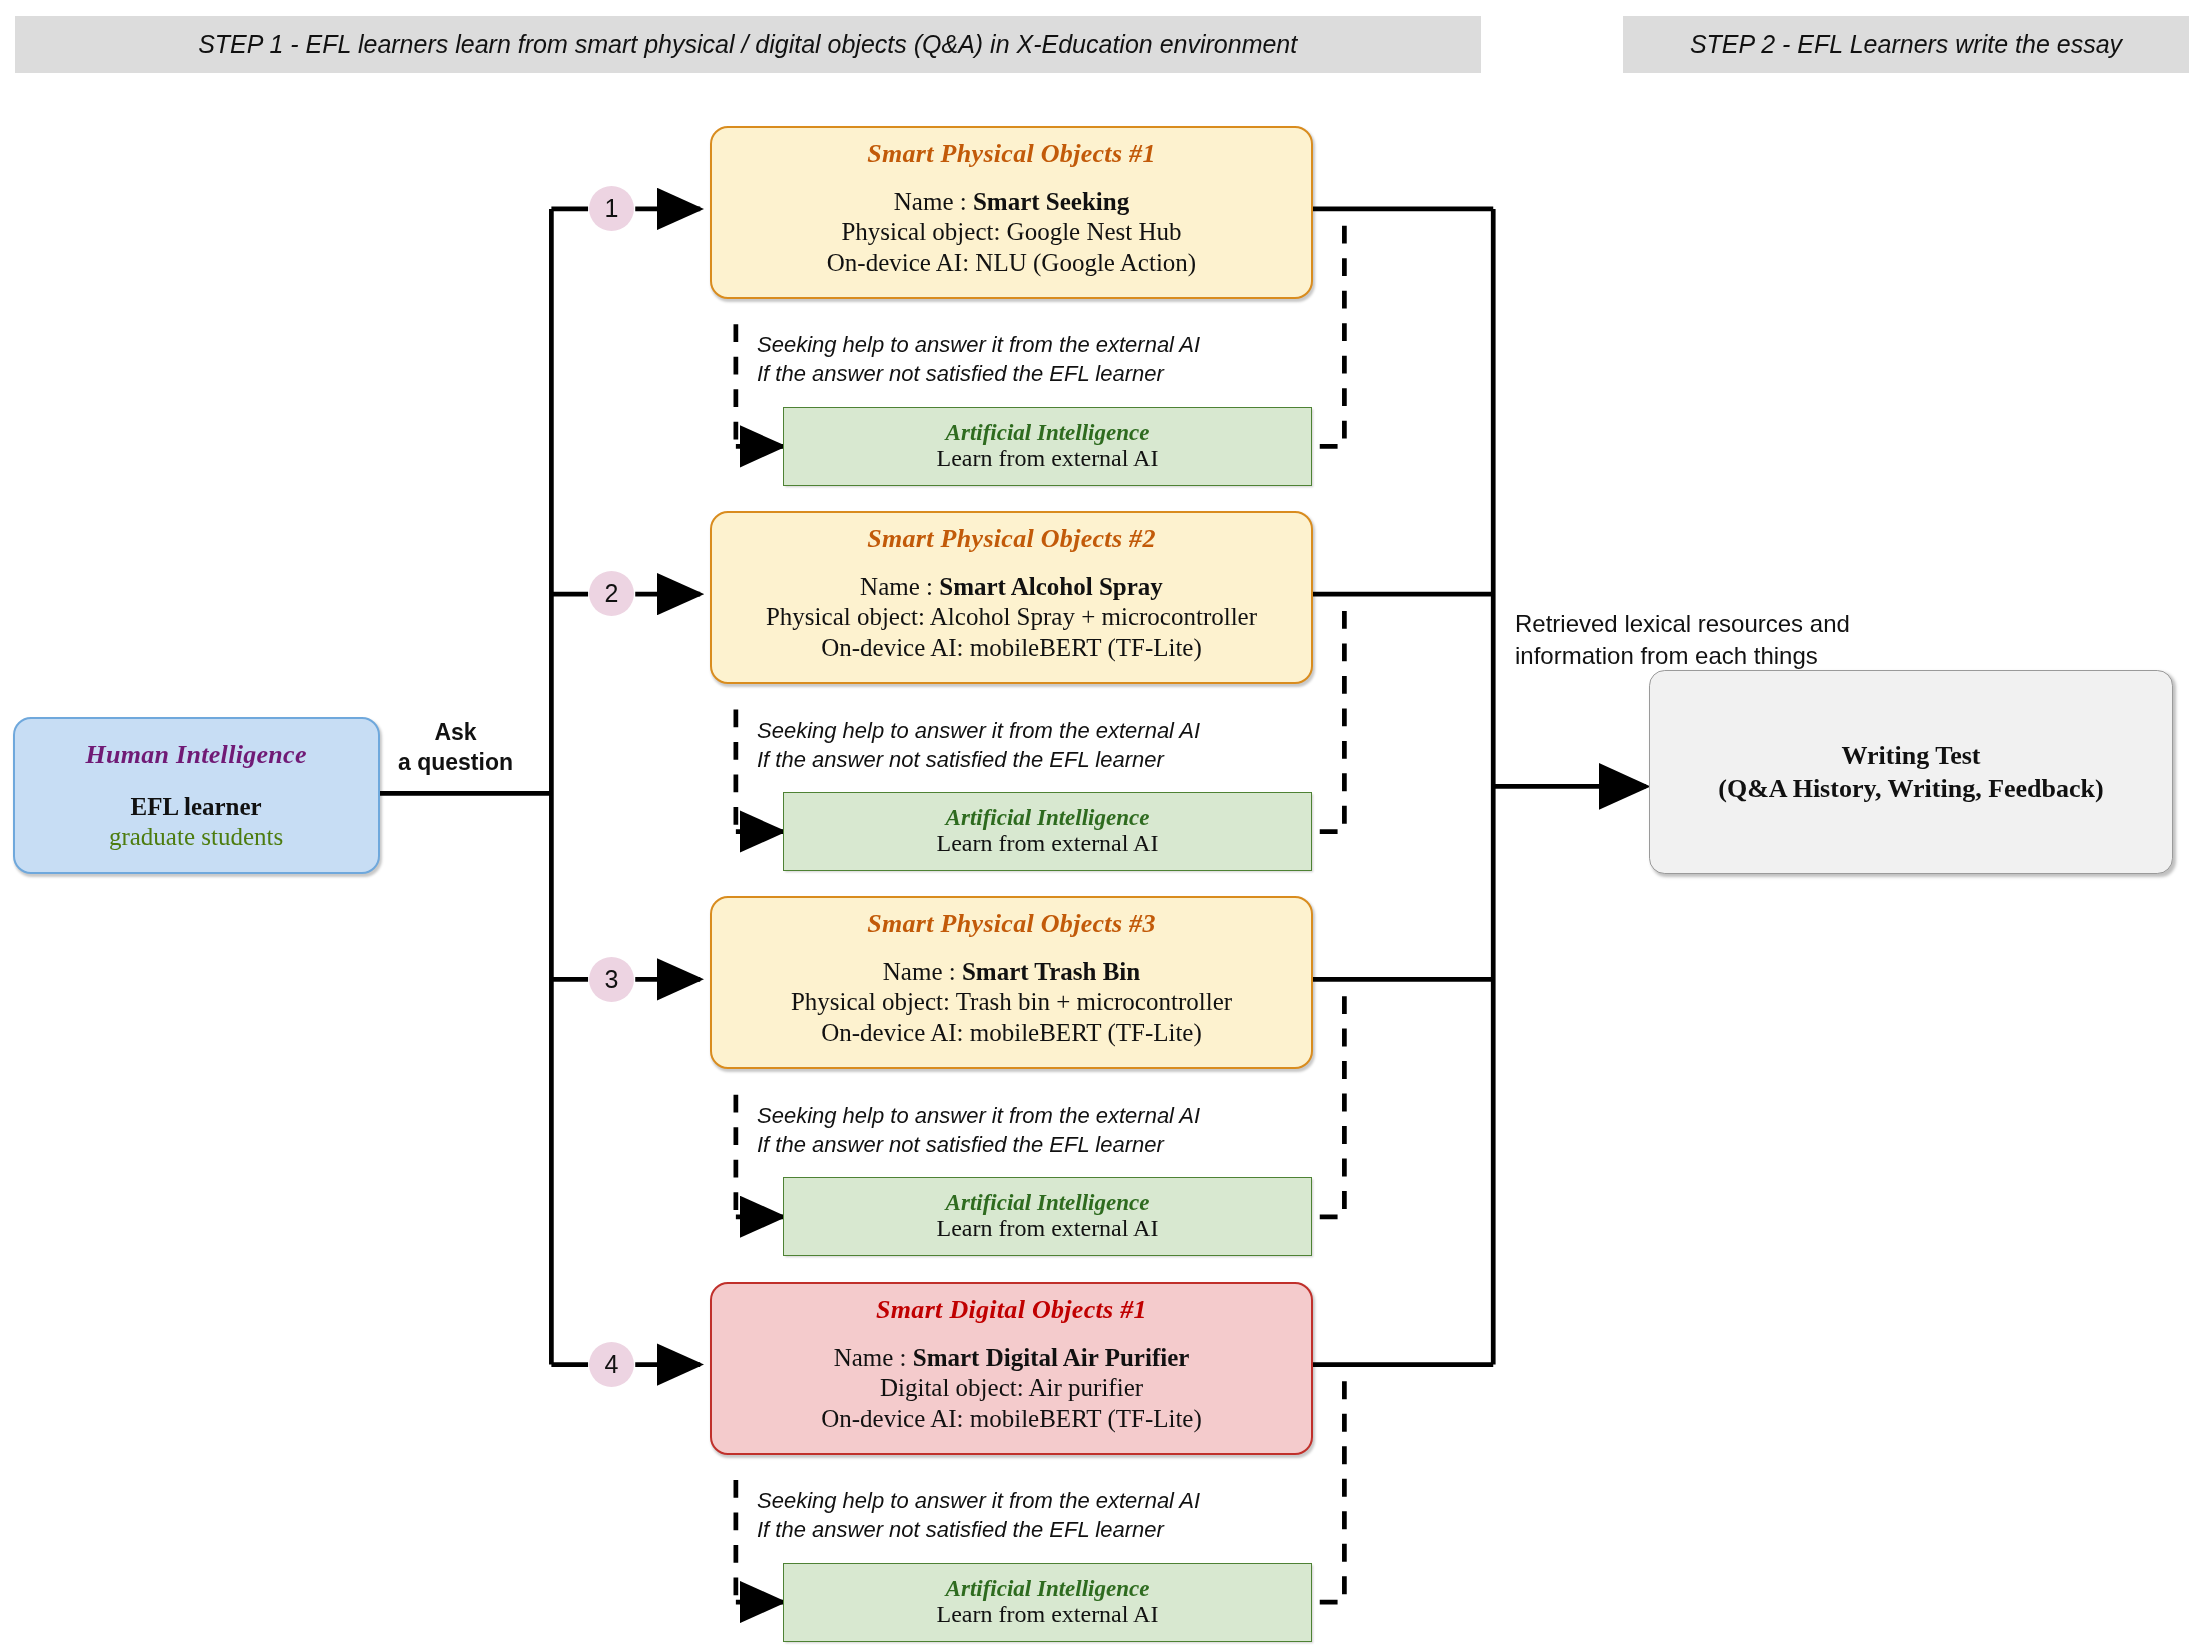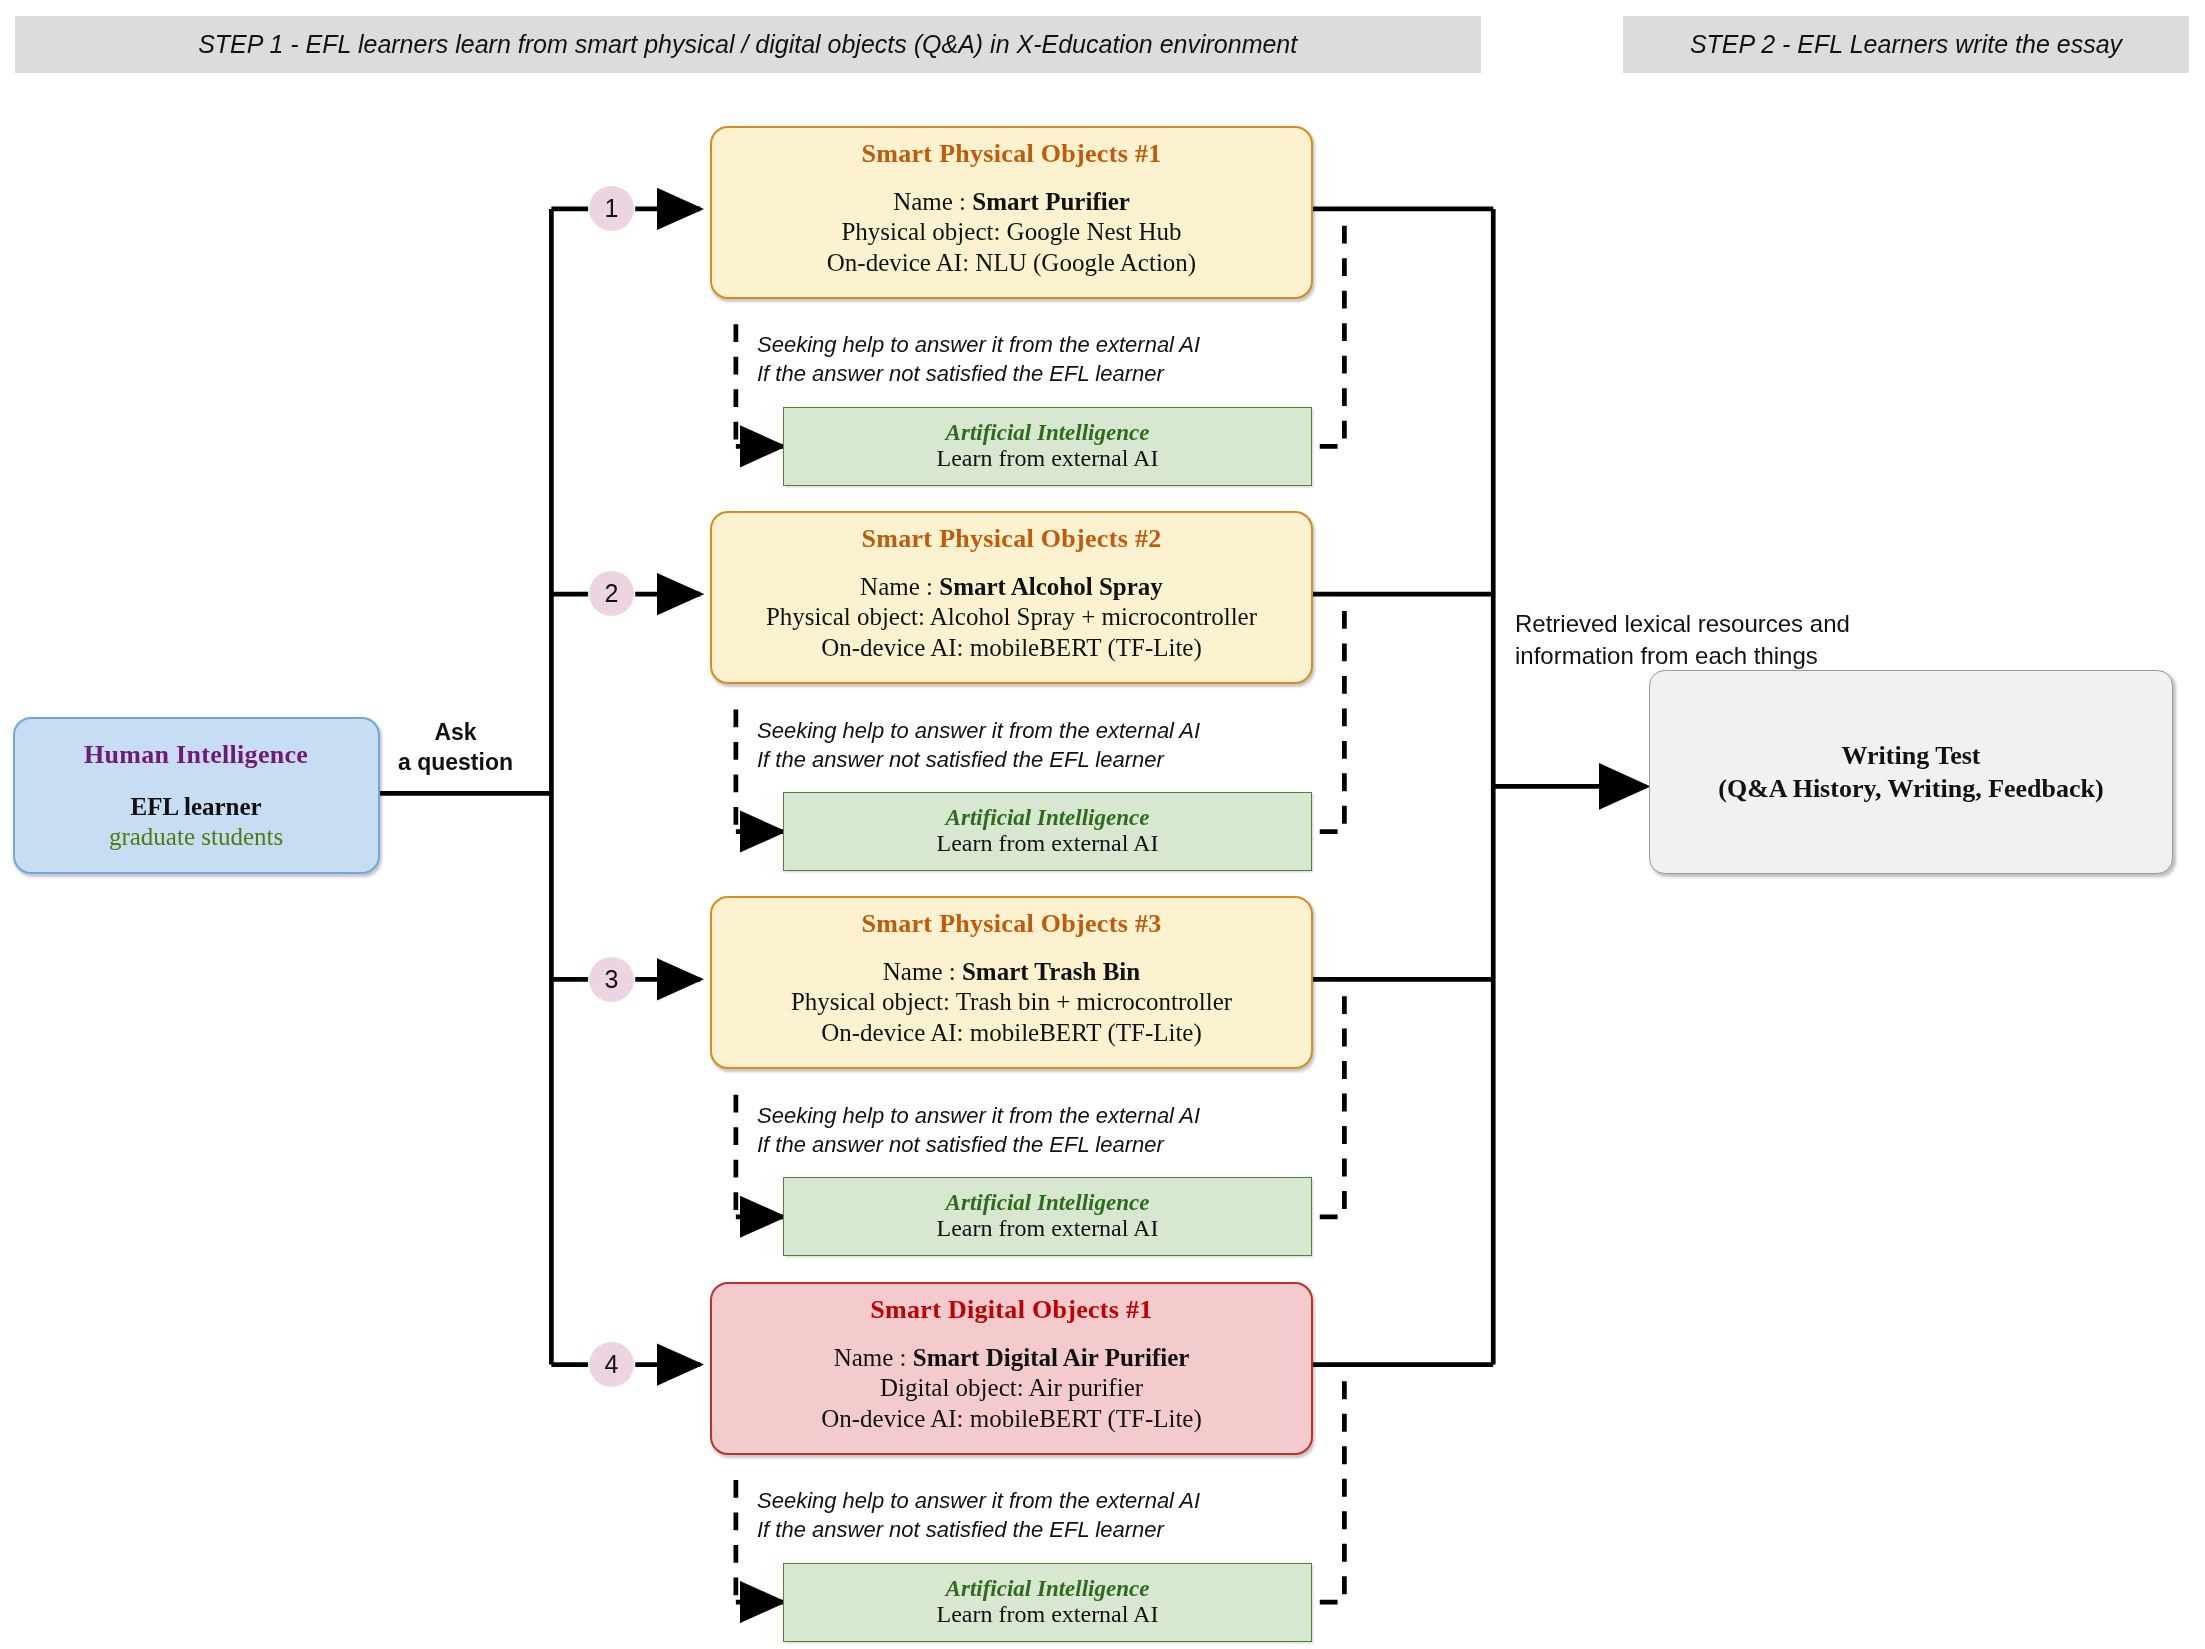--- a/index.html
+++ b/index.html
@@ -19,21 +19,21 @@
   #step1-bar{left:14.7px;top:15.7px;width:1466px;height:57px;font-size:25px;}
   #step2-bar{left:1623px;top:15.7px;width:566px;height:57px;font-size:25px;}
 
   
   .node{
     position:absolute;box-sizing:border-box;border-radius:18px;
     display:flex;flex-direction:column;align-items:center;
     box-shadow:1.6px 2.1px 2.6px rgba(0,0,0,0.22);
   }
   .node .ttl{
-    font-family:"Liberation Serif", serif;font-weight:bold;
+    font-family:"Liberation Serif", serif;font-style:italic;font-weight:bold;
     font-size:26px;letter-spacing:0.3px;
   }
   .node .ln{font-size:25px;color:#111;line-height:1.22;white-space:nowrap;}
   .node .ln b{font-weight:bold;}
 
   .obj-box{
     width:603px;height:173px;
     background:#FDF2CF;border:2.1px solid #D98C1E;
     padding-top:10.5px;
   }
@@ -191,21 +191,21 @@
     </div>
   <div class="num-circle" style="left:589px;top:957px;">
       <span>3</span>
     </div>
   <div class="num-circle" style="left:589px;top:1342px;">
       <span>4</span>
     </div>
 
   <div class="node obj-box" style="left:710px;top:126px;">
     <div class="ttl">Smart Physical Objects #1</div>
-    <div class="ln"><span>Name : </span><b>Smart Purifier</b></div>
+    <div class="ln"><span>Name : </span><b>Smart Seeking</b></div>
     <div class="ln">Physical object: Google Nest Hub</div>
     <div class="ln">On-device AI: NLU (Google Action)</div>
   </div>
   <div class="ftext seek" style="left:757px;top:330px;">
     <div>Seeking help to answer it from the external AI</div>
     <div>If the answer not satisfied the EFL learner</div>
   </div>
   <div class="ai-box" style="left:783px;top:407px;">
     <div class="ai-t">Artificial Intelligence</div>
     <div class="ai-b">Learn from external AI</div>

